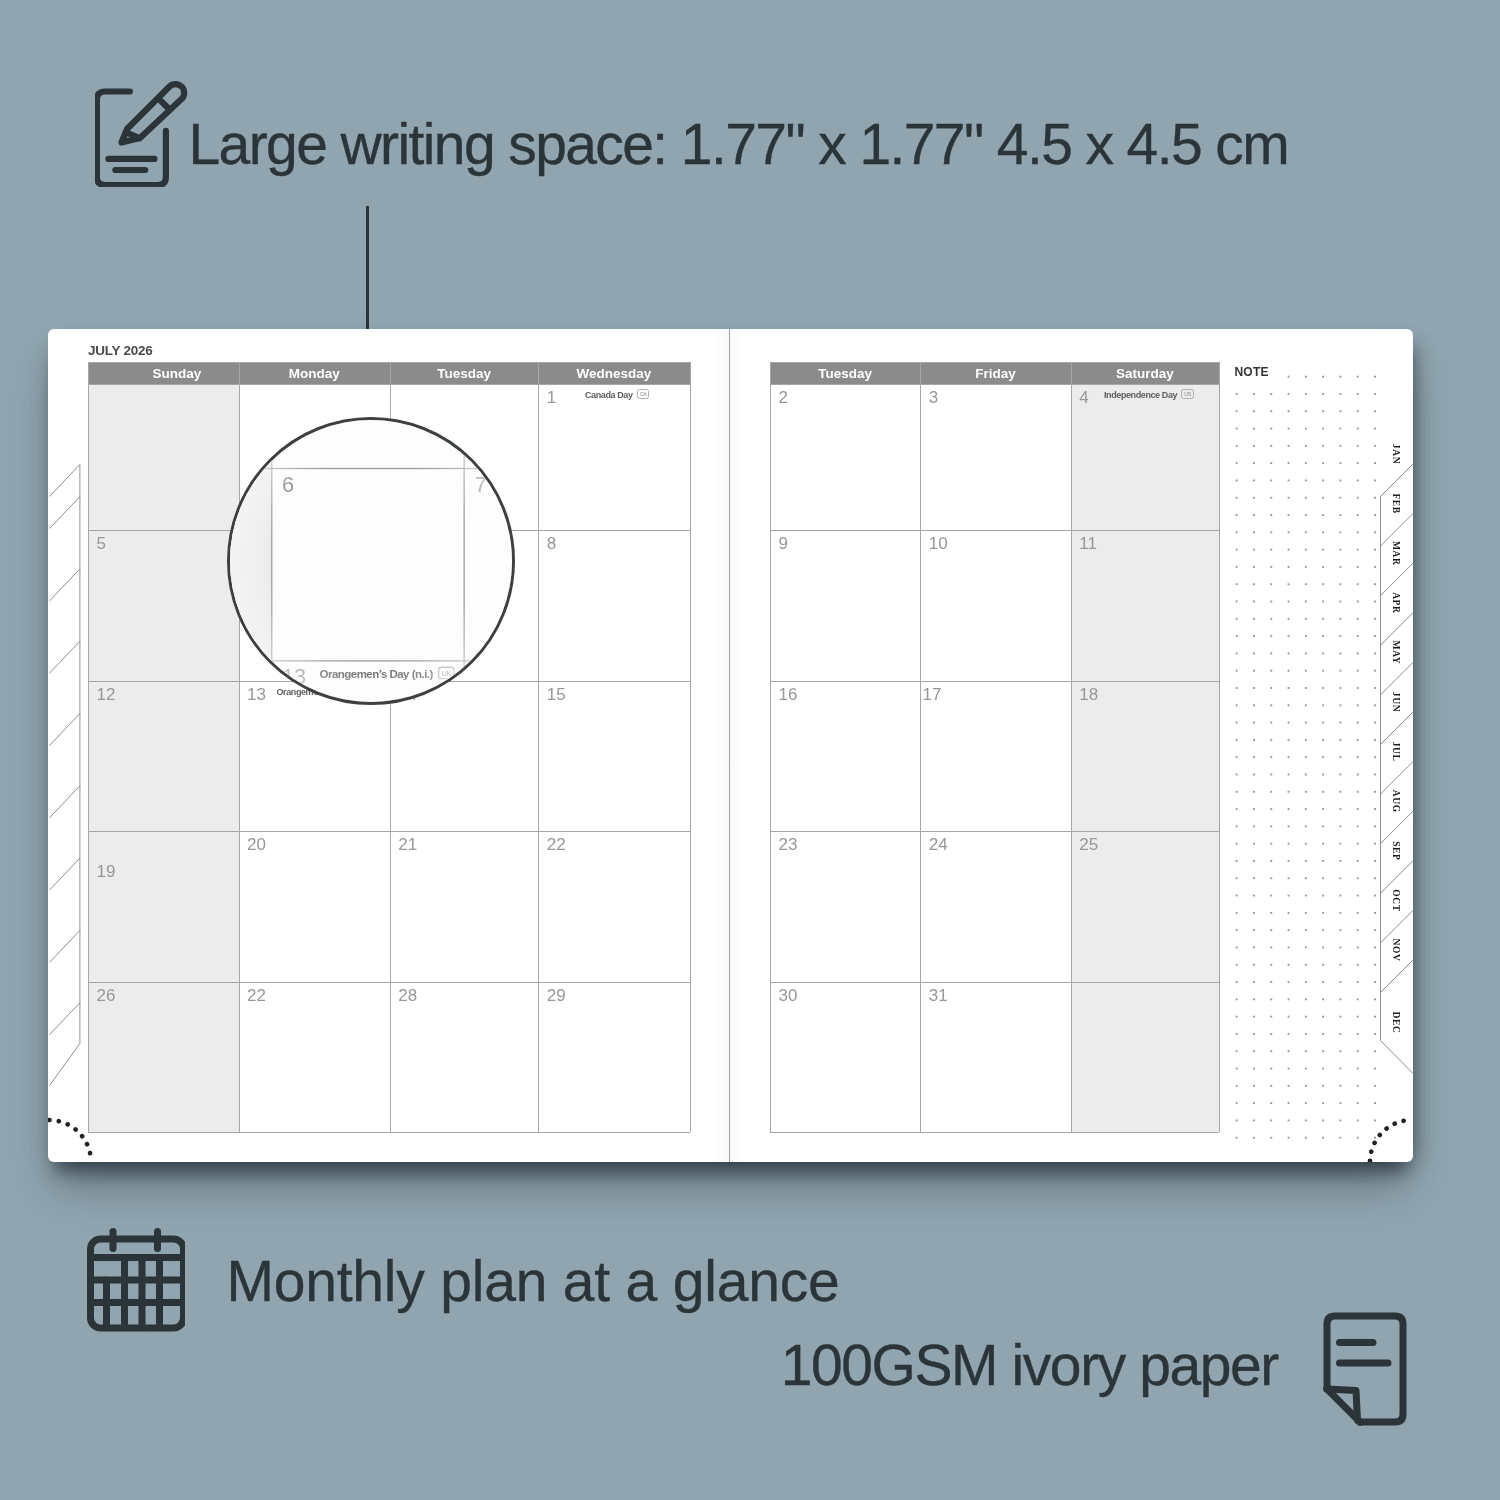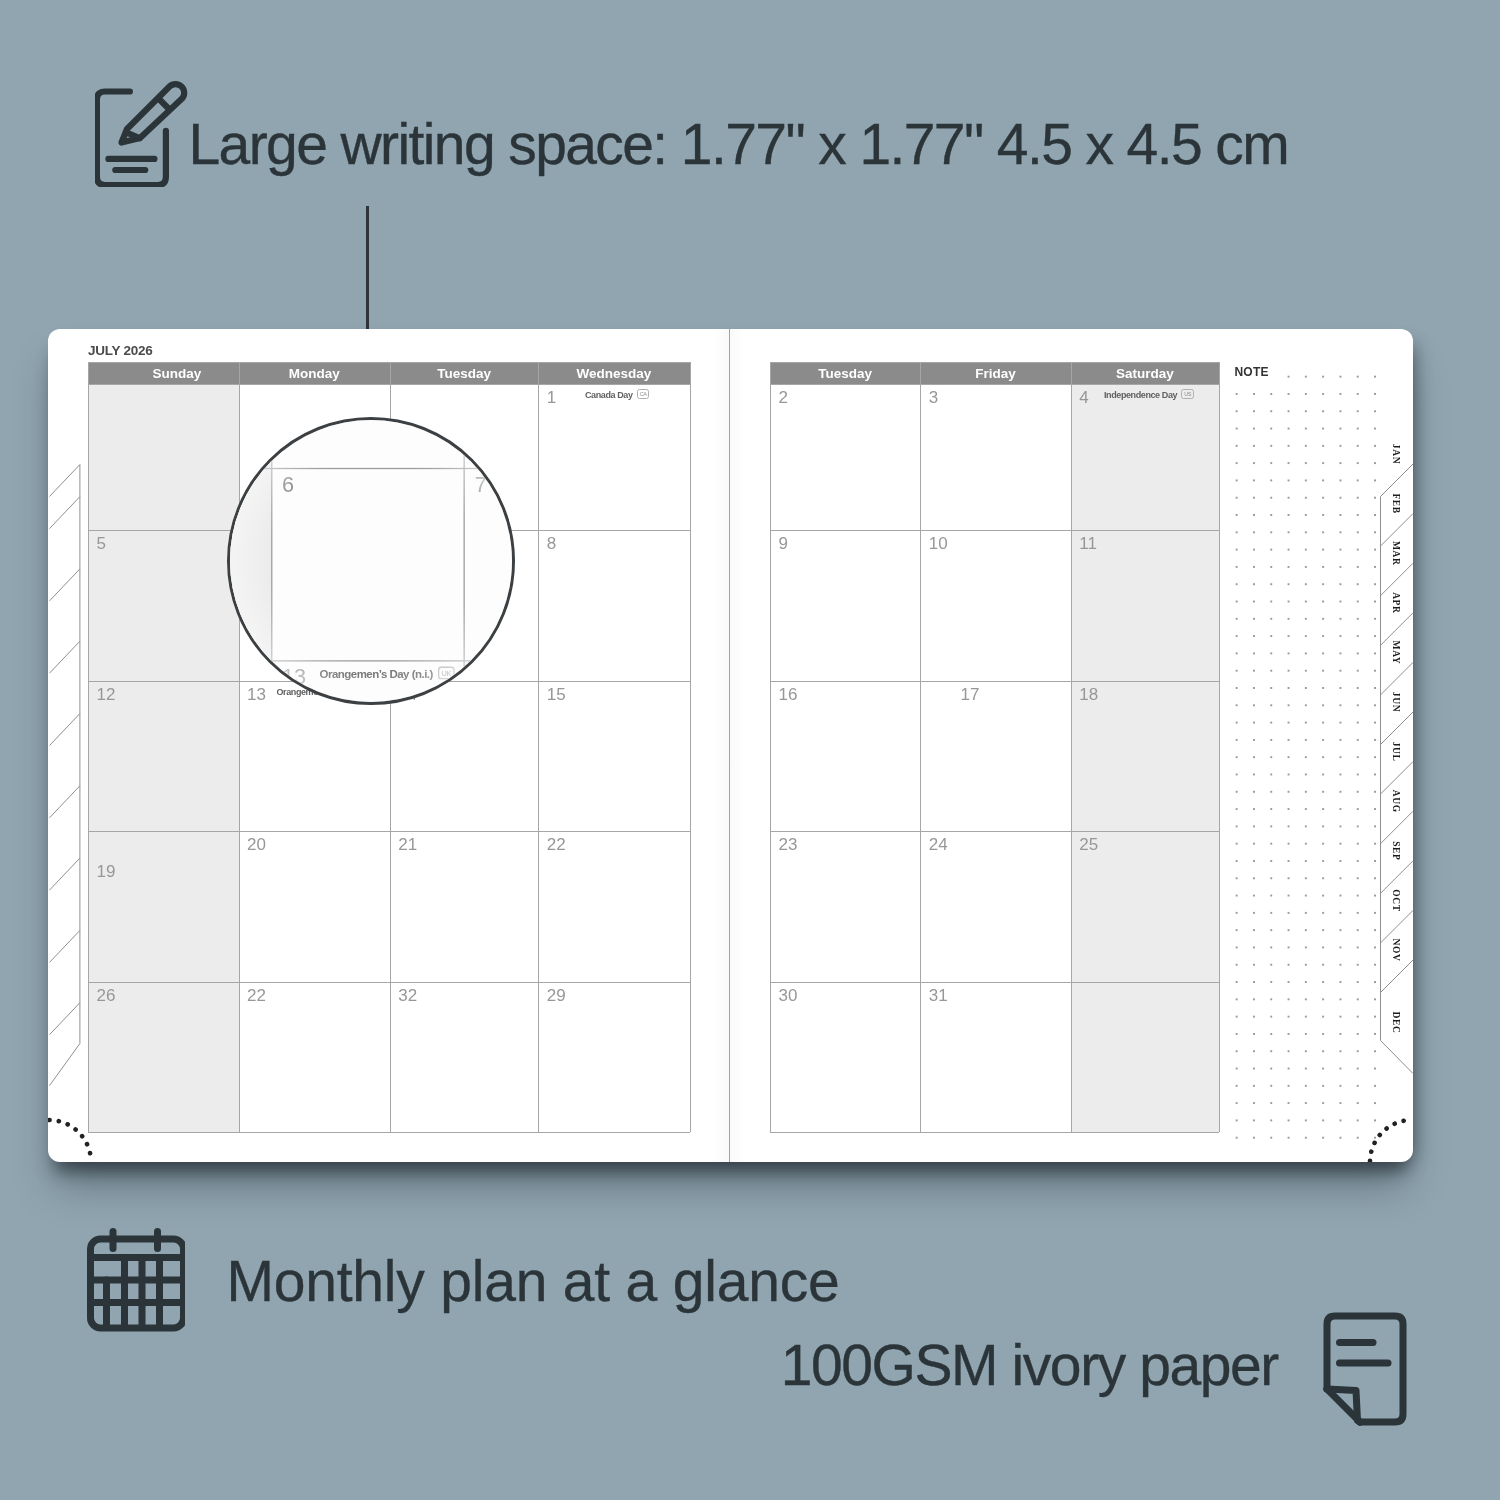--- a/index.html
+++ b/index.html
@@ -1,17 +1,17 @@
 <!DOCTYPE html>
 <html><head><meta charset="utf-8"><style>
 * { margin:0; padding:0; box-sizing:border-box; }
 html,body { width:1500px; height:1500px; background:#90a5b0; font-family:"Liberation Sans",sans-serif; overflow:hidden; }
 .abs { position:absolute; }
 .bigtext { color:#2b3539; font-size:57px; line-height:1; white-space:nowrap; -webkit-text-stroke:0.35px #2b3539; }
-.page { position:absolute; left:47.5px; top:329px; width:1365px; height:833px; background:#fff; border-radius:12px;
+.page { position:absolute; left:47.5px; top:329px; width:1365px; height:833px; background:#fff; border-radius:6px;
   box-shadow: 0 16px 16px -6px rgba(25,35,42,0.55), 0 30px 40px -8px rgba(28,38,46,0.38), 12px 6px 18px -10px rgba(28,38,46,0.38); }
 .sheet { position:absolute; left:0; top:0; width:1365px; height:833px; }
 .title { left:40.5px; top:13.5px; font-size:13.5px; font-weight:bold; color:#4a4a4a; letter-spacing:-0.25px; }
 .hdr { color:#fff; font-weight:bold; font-size:13.5px; text-align:center; line-height:23px; }
 .hl { height:1px; background:#a6a6a6; }
 .vl { width:1px; background:#a6a6a6; }
 .num { font-size:17px; line-height:17px; color:#979797; }
 .hol { font-size:9px; line-height:10px; color:#606060; font-weight:bold; letter-spacing:-0.4px; white-space:nowrap; }
 .bdg { display:inline-block; font-size:5.5px; line-height:6px; color:#909090; font-weight:normal; border:1px solid #b0b0b0; border-radius:2.5px; padding:1px 2px; margin-left:2px; position:relative; top:-1.5px; }
 .dots { background-image:radial-gradient(circle, #949ca0 0.9px, rgba(0,0,0,0) 1.3px); background-size:17.3px 17.3px; }
@@ -84,30 +84,30 @@
       <div class="abs num" style="left:49.0px;top:357px">12</div>
       <div class="abs num" style="left:199.5px;top:357px">13</div>
       <div class="abs num" style="left:350.8px;top:357px">14</div>
       <div class="abs num" style="left:499.3px;top:357px">15</div>
       <div class="abs num" style="left:49.0px;top:534px">19</div>
       <div class="abs num" style="left:199.5px;top:507px">20</div>
       <div class="abs num" style="left:350.8px;top:507px">21</div>
       <div class="abs num" style="left:499.3px;top:507px">22</div>
       <div class="abs num" style="left:49.0px;top:658px">26</div>
       <div class="abs num" style="left:199.5px;top:658px">22</div>
-      <div class="abs num" style="left:350.8px;top:658px">32</div>
+      <div class="abs num" style="left:350.8px;top:658px">28</div>
       <div class="abs num" style="left:499.3px;top:658px">29</div>
       <div class="abs num" style="left:731.0px;top:60px">2</div>
       <div class="abs num" style="left:881.2px;top:60px">3</div>
       <div class="abs num" style="left:1031.8px;top:60px">4</div>
       <div class="abs num" style="left:731.0px;top:206px">9</div>
       <div class="abs num" style="left:881.2px;top:206px">10</div>
       <div class="abs num" style="left:1031.8px;top:206px">11</div>
       <div class="abs num" style="left:731.0px;top:357px">16</div>
-      <div class="abs num" style="left:913px;top:357px">17</div>
+      <div class="abs num" style="left:875px;top:357px">17</div>
       <div class="abs num" style="left:1031.8px;top:357px">18</div>
       <div class="abs num" style="left:731.0px;top:507px">23</div>
       <div class="abs num" style="left:881.2px;top:507px">24</div>
       <div class="abs num" style="left:1031.8px;top:507px">25</div>
       <div class="abs num" style="left:731.0px;top:658px">30</div>
       <div class="abs num" style="left:881.2px;top:658px">31</div>
       <div class="abs hol" style="left:537.5px;top:60.5px">Canada Day <span class="bdg">CA</span></div>
       <div class="abs hol" style="left:1056.5px;top:60.5px">Independence Day <span class="bdg">US</span></div>
       <div class="abs hol" style="left:229px;top:357.5px">Orangemen’s Day (n.i.) <span class="bdg">UK</span></div>
       <div class="abs" style="left:666px;top:0;width:30px;height:833px;background:linear-gradient(90deg,rgba(0,0,0,0) 0%,rgba(0,0,0,0.025) 50%,rgba(0,0,0,0) 100%)"></div>

